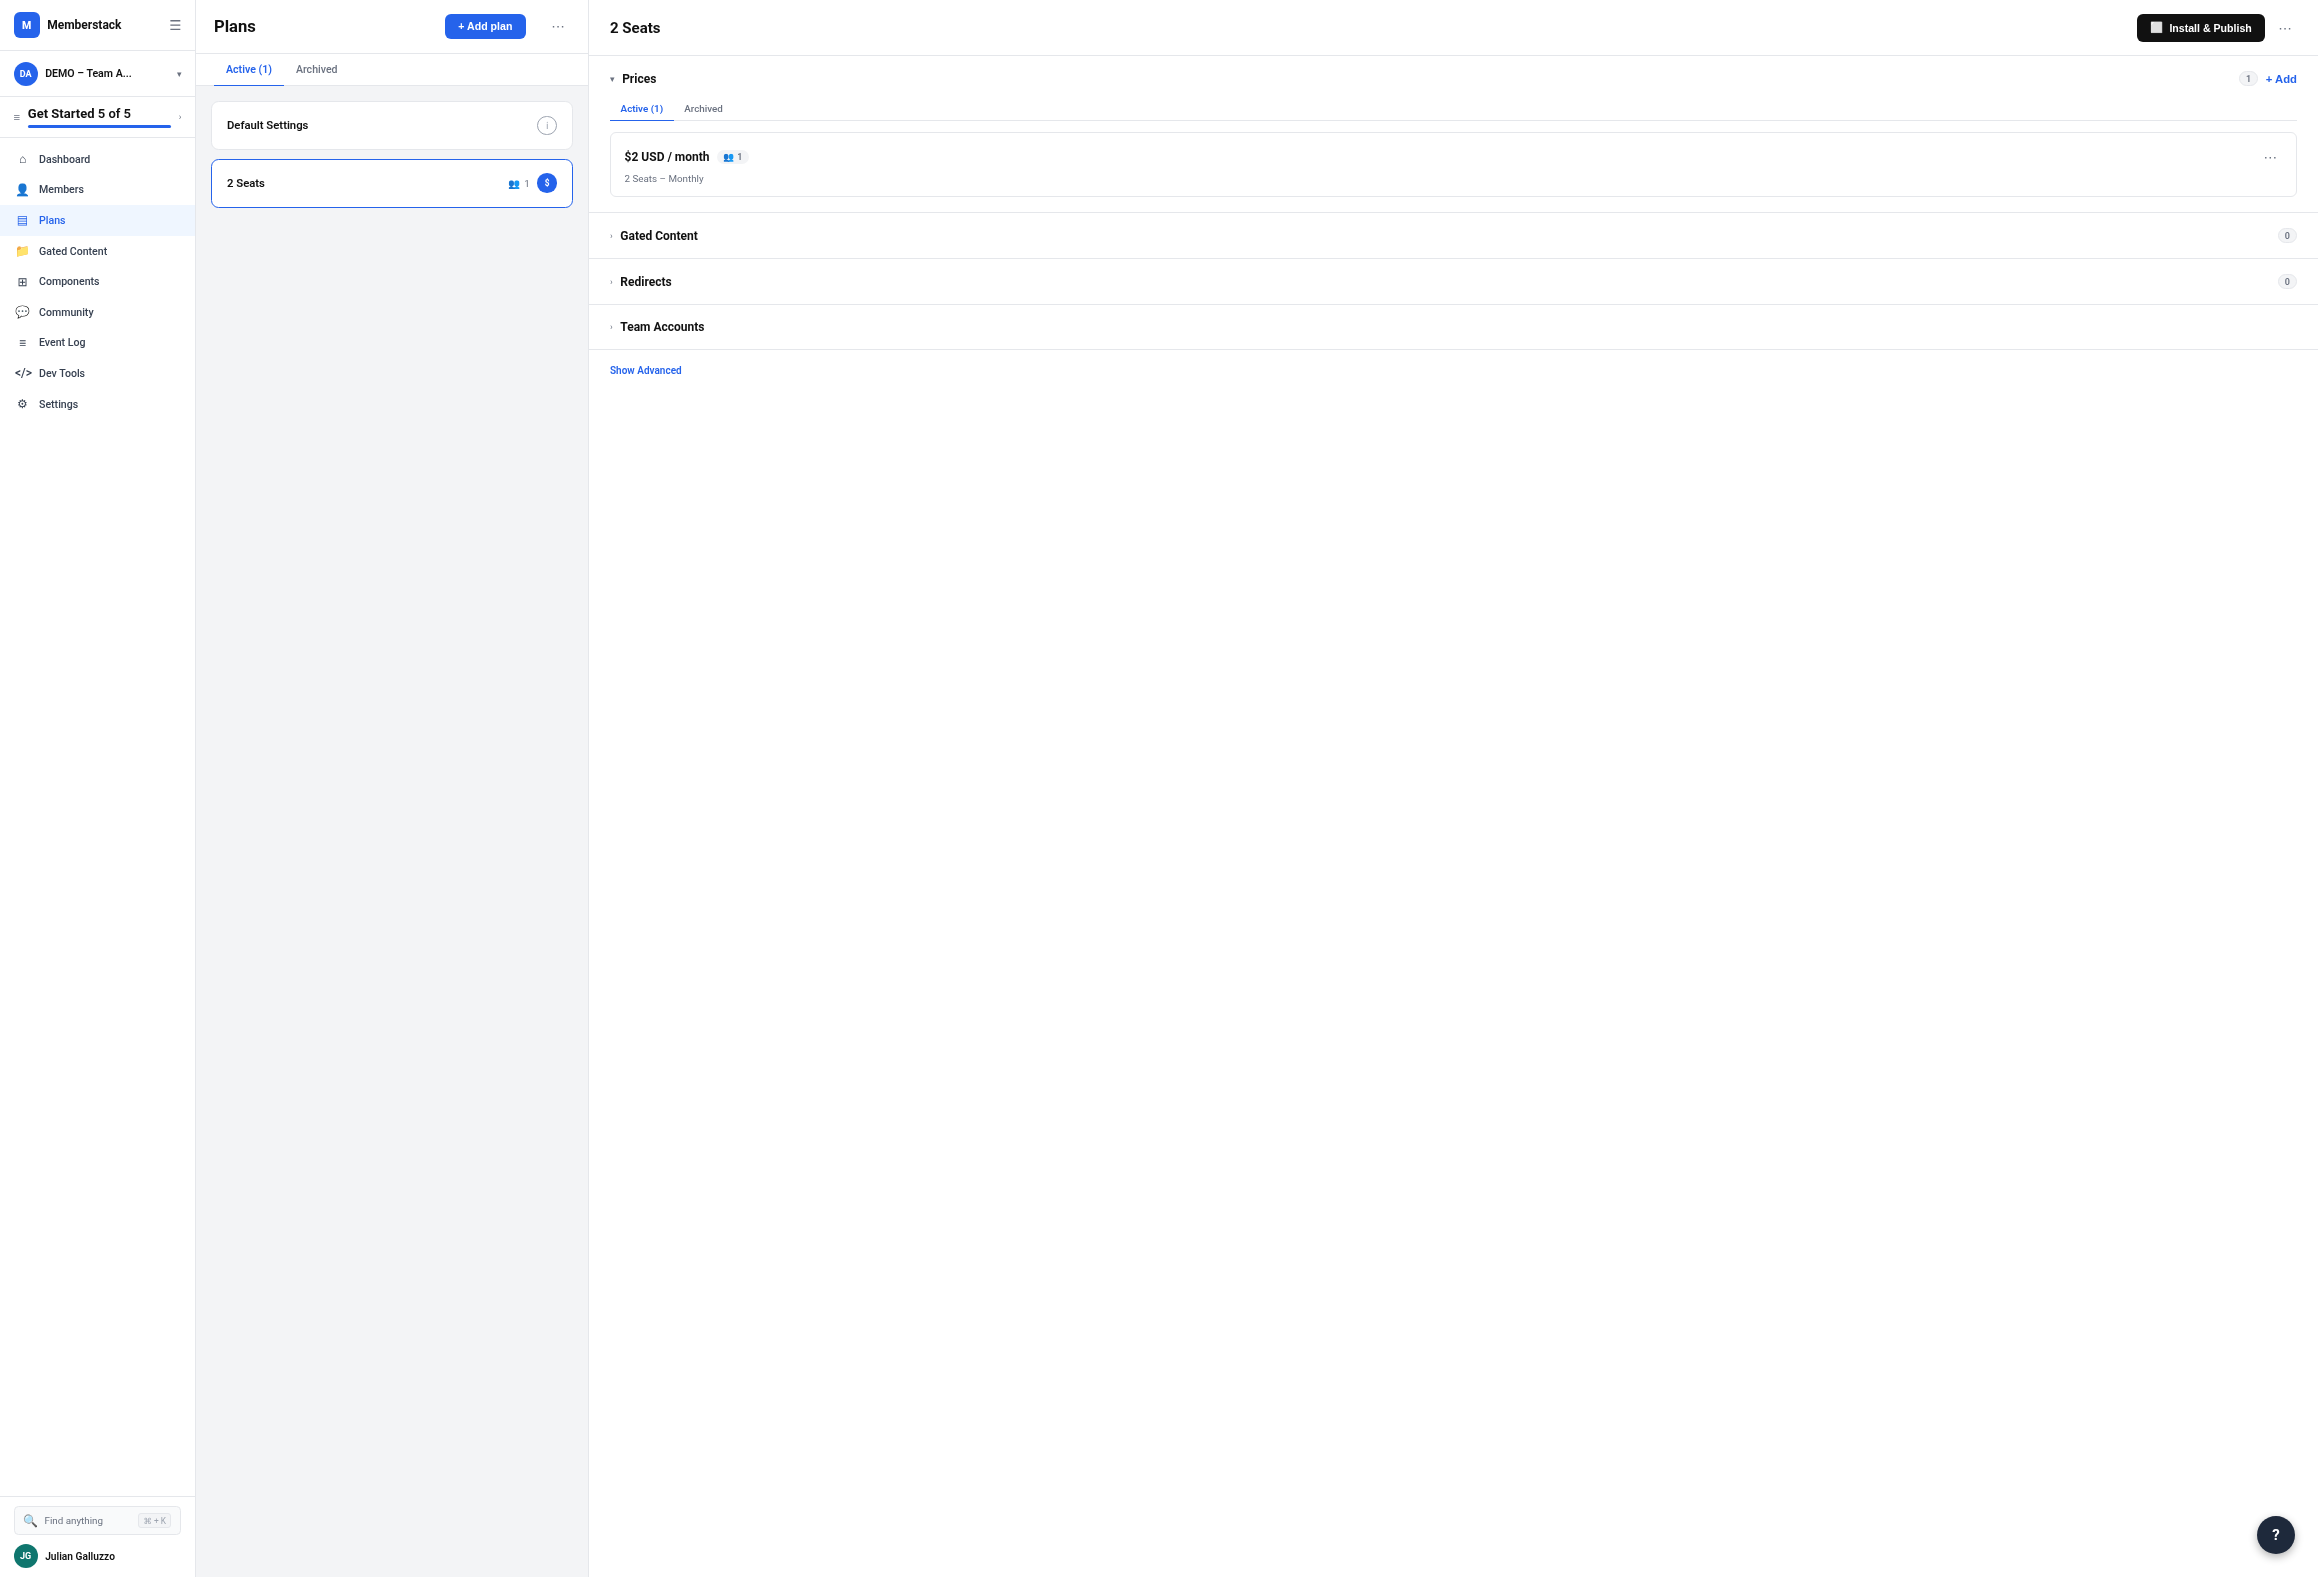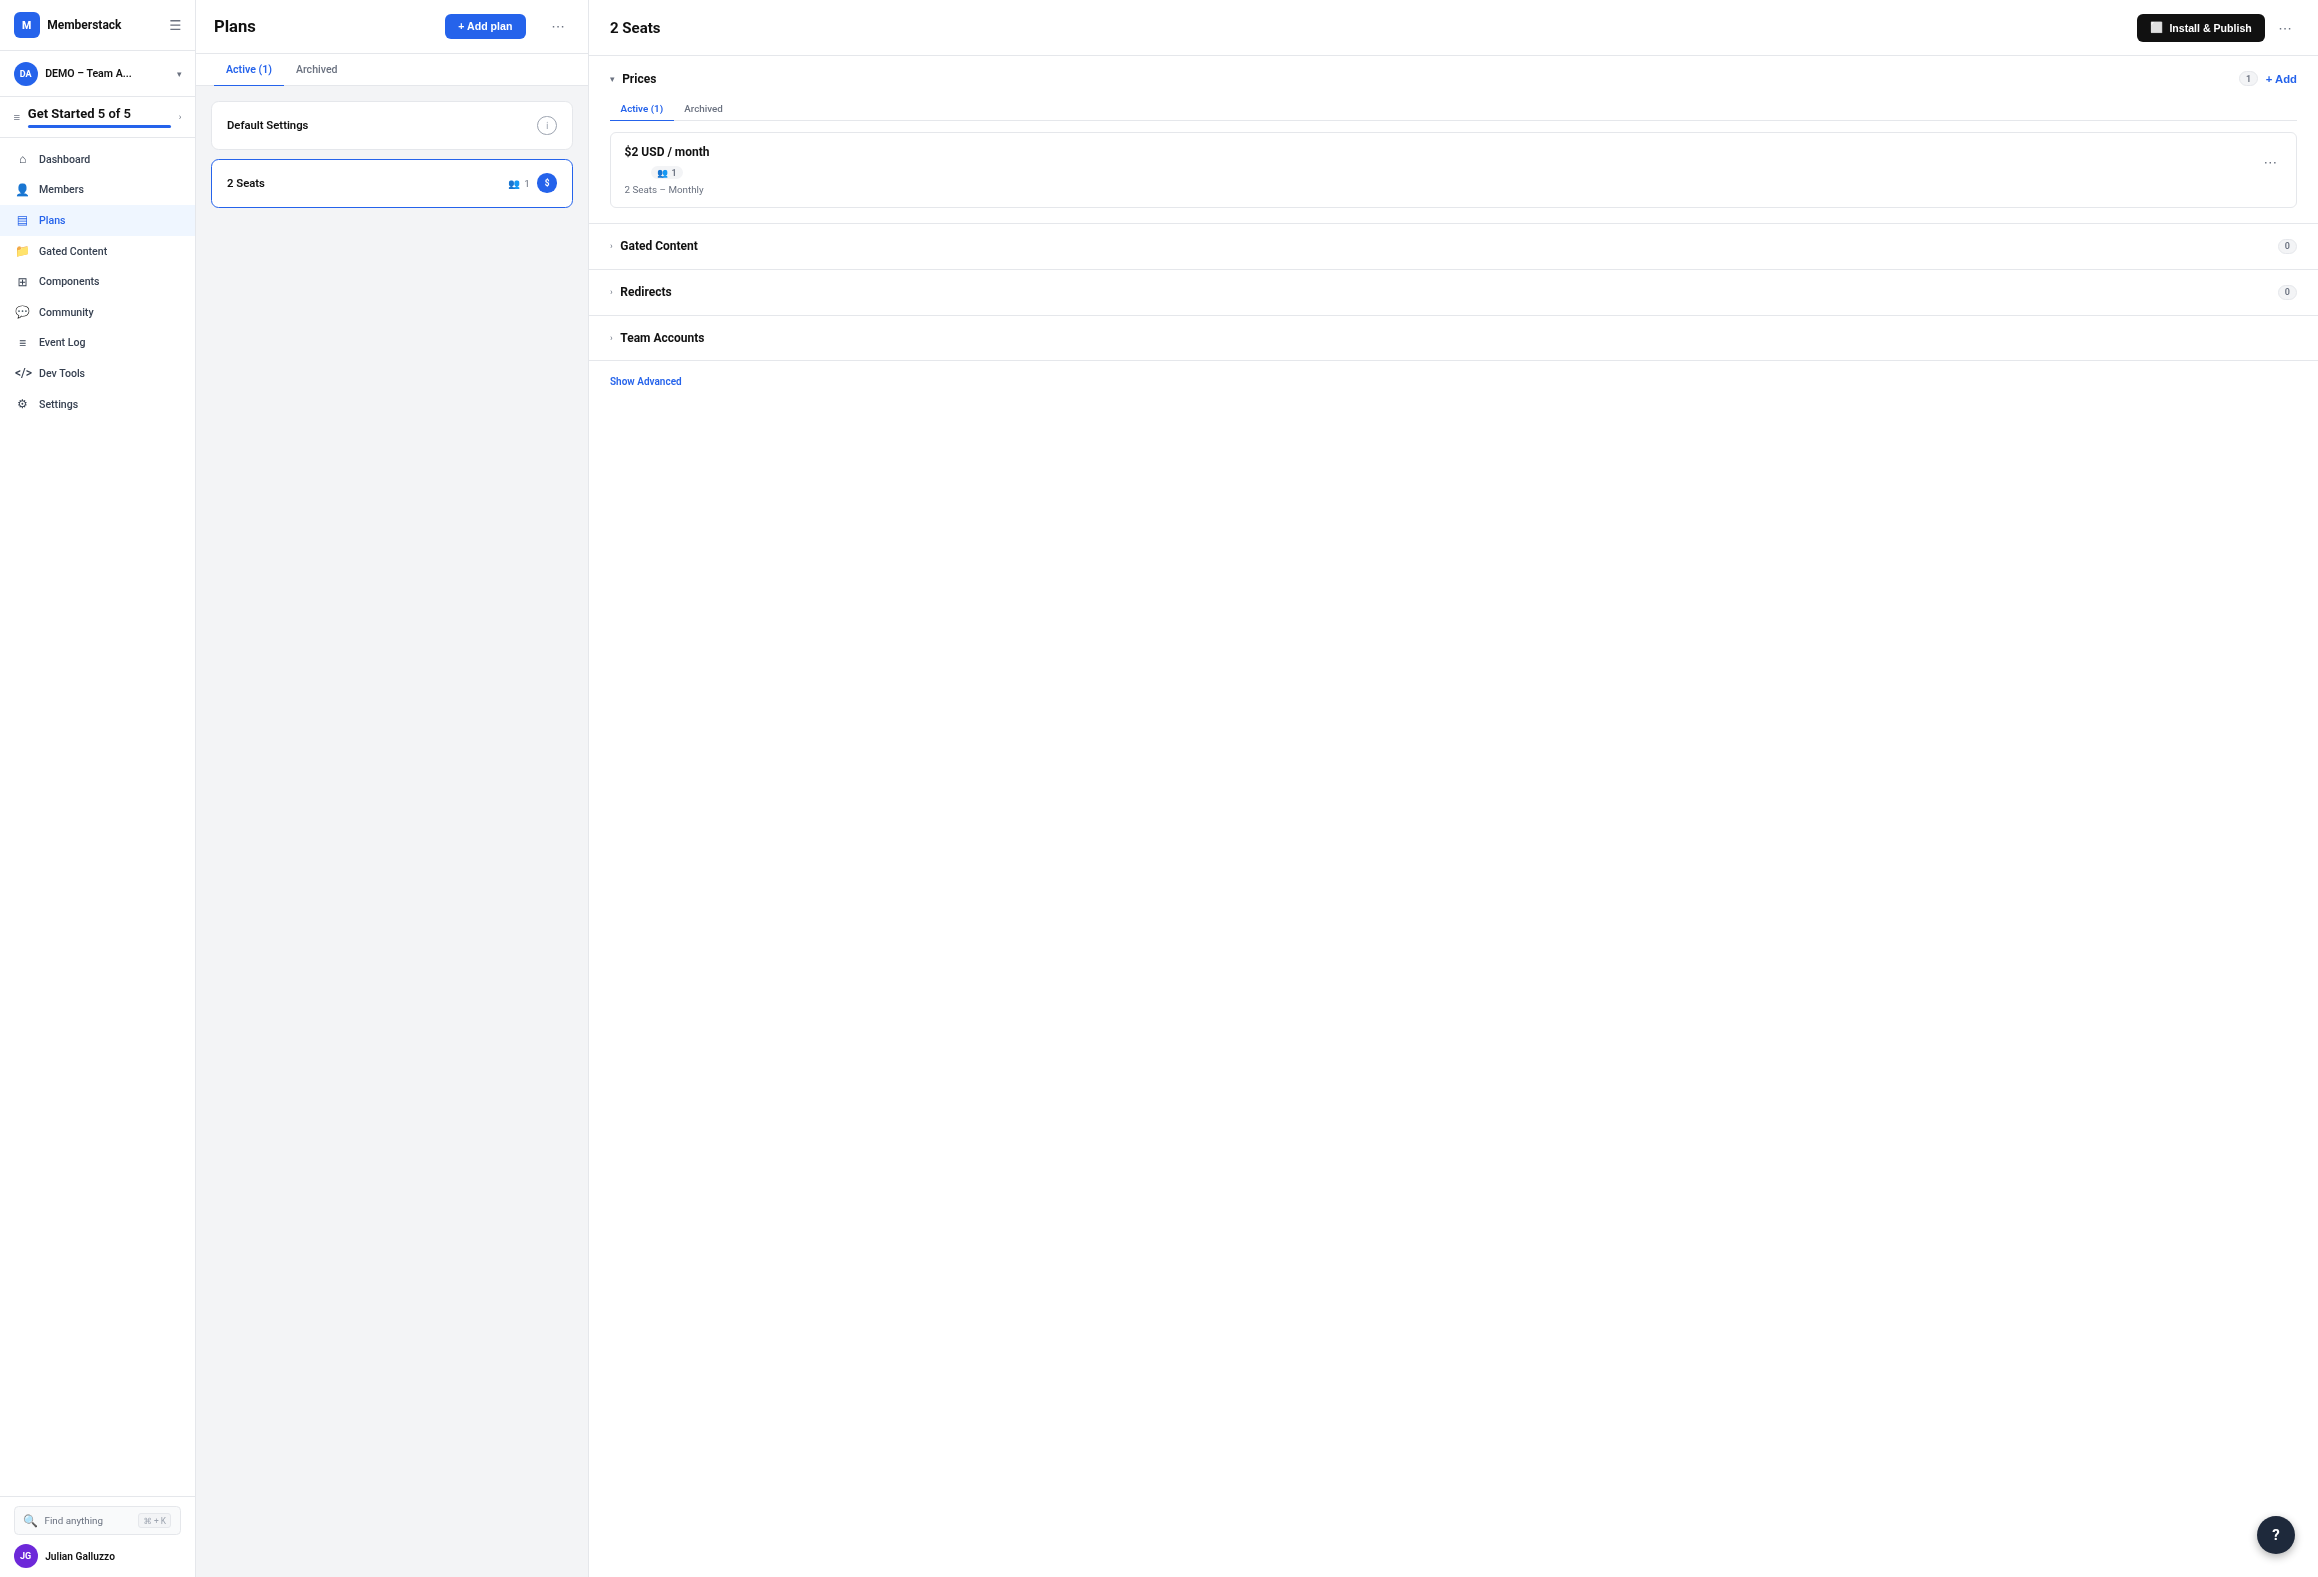--- a/index.html
+++ b/index.html
@@ -184,21 +184,21 @@
 
     .user-section {
       display: flex;
       align-items: center;
       gap: 7.6px;
     }
 
     .user-avatar {
       width: 24px;
       height: 24px;
-      background: #6d28d9;
+      background: #0f766e;
       border-radius: 50%;
       display: flex;
       align-items: center;
       justify-content: center;
       color: white;
       font-size: 9px;
       font-weight: 700;
     }
 
     .user-name { font-size: 10.2px; font-weight: 600; color: #111; }
@@ -499,23 +499,21 @@
       display: flex;
       align-items: center;
       justify-content: space-between;
     }
 
     .price-amount {
       font-size: 12px;
       font-weight: 700;
       color: #111;
       display: flex;
-      align-items: center;
-      gap: 7.6px;
-      flex-direction: column;
+      gap: 7.6px;
     }
 
     .price-seats-badge {
       display: flex;
       align-items: center;
       gap: 3px;
       background: #f3f4f6;
       padding: 1.5px 6px;
       border-radius: 9px;
       font-size: 9px;

